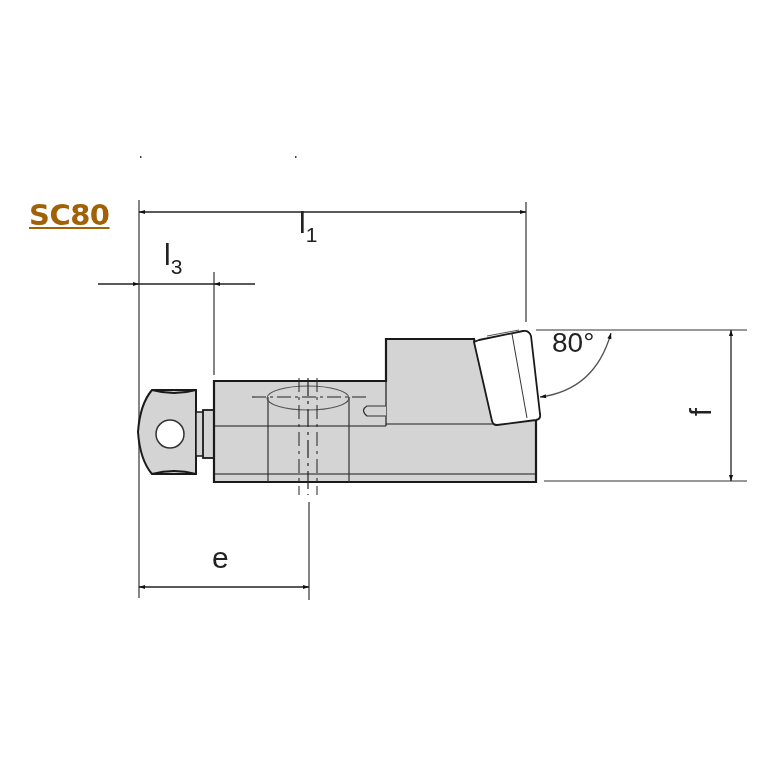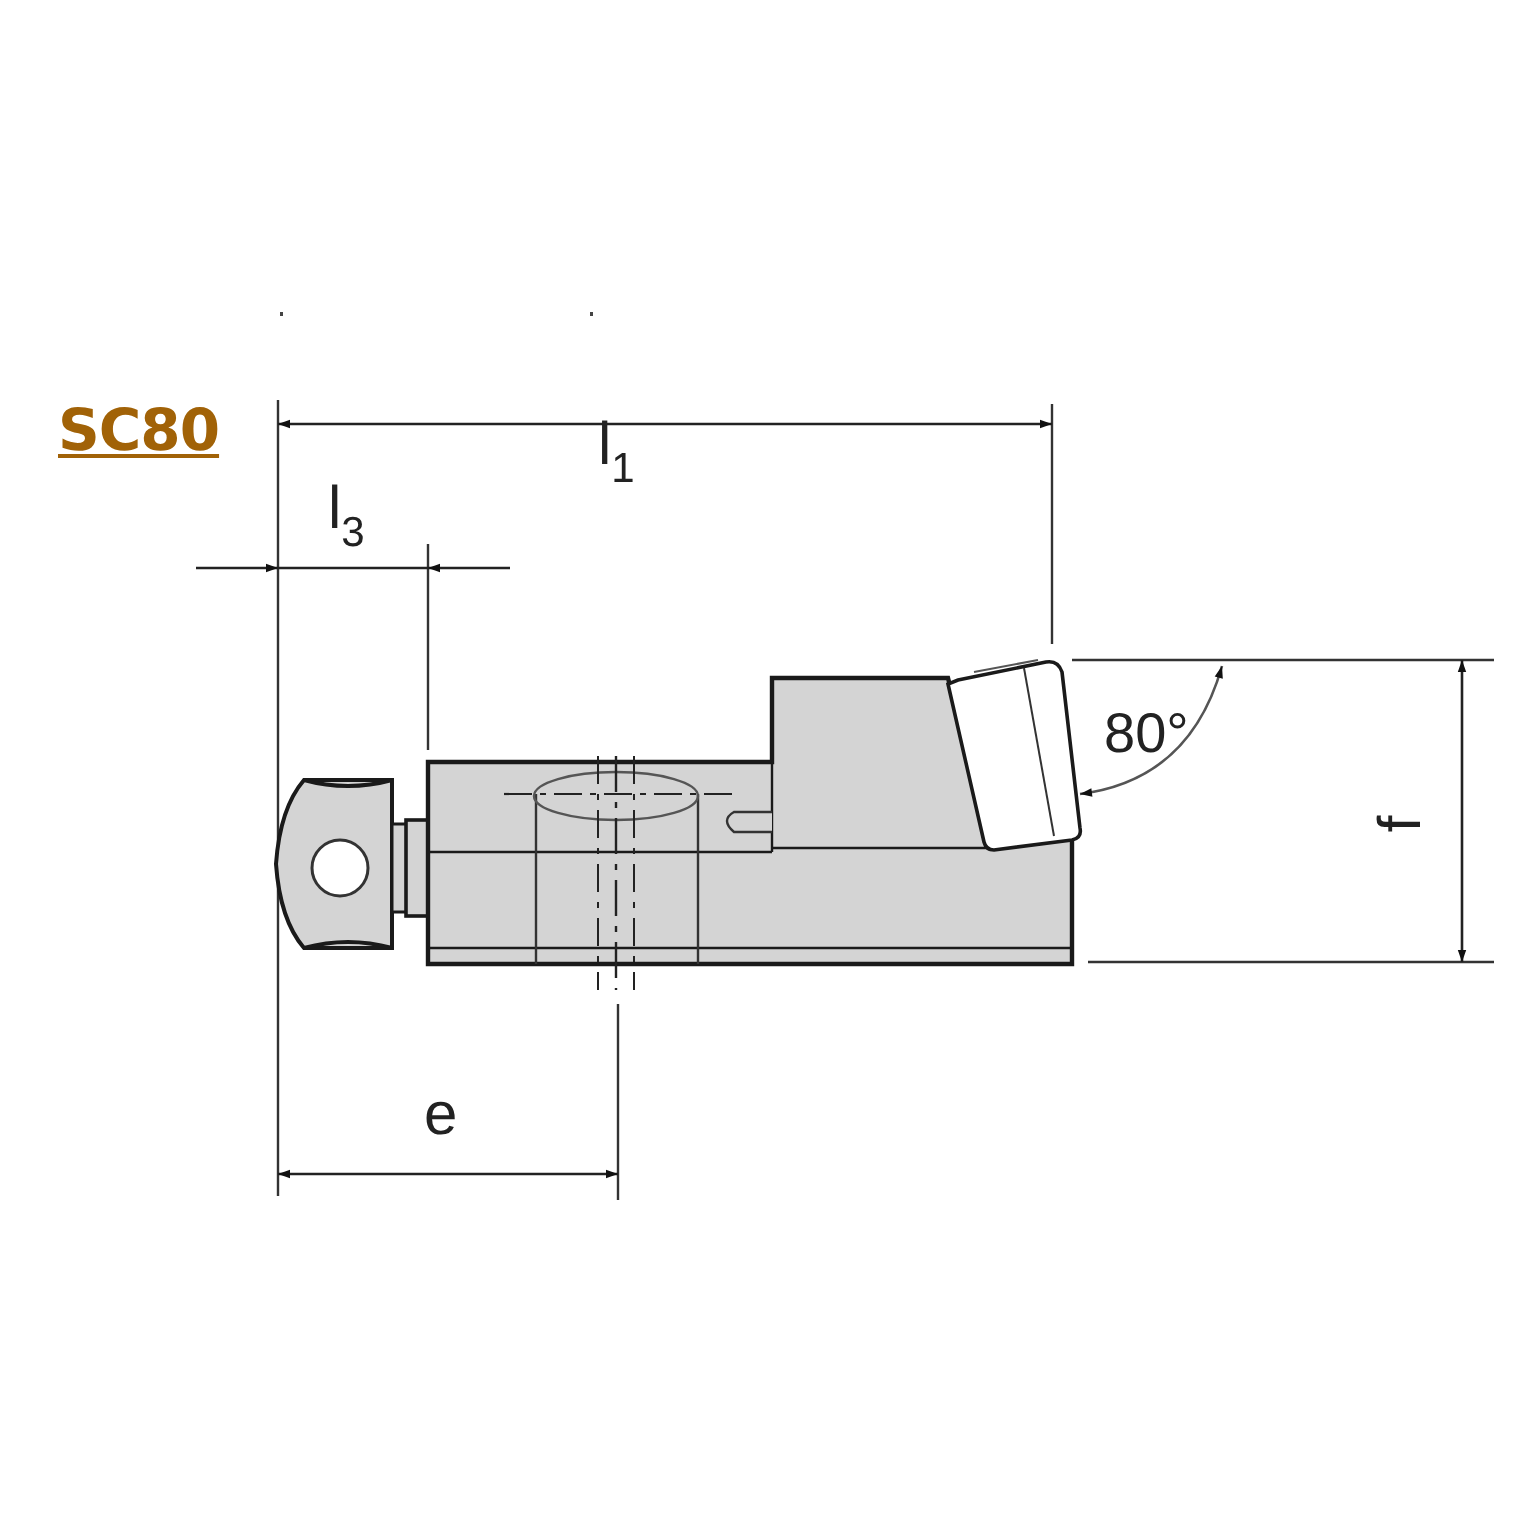--- a/index.html
+++ b/index.html
@@ -12,21 +12,21 @@
     }
     .dim-label {
       position: absolute; font-family: "Liberation Sans", sans-serif;
       color: #222; font-size: 30px; line-height: 1;
     }
     .dim-label sub { font-size: 21px; vertical-align: -9px; }
     .lbl-l1 { left: 299px; top: 160px; margin-top: 48px; }
     .lbl-l3 { left: 164px; top: 240px; text-align: center; }
     .lbl-e { left: 212px; top: 543px; }
     .lbl-f { left: 697px; top: 397px; transform: rotate(-90deg); transform-origin: center; }
-    .lbl-angle { left: 552px; top: 353px; font-size: 28px; }
+    .lbl-angle { left: 552px; top: 329px; font-size: 28px; }
   </style>
 </head>
 <body>
 
 <svg id="drawing" viewBox="0 0 767 767" xmlns="http://www.w3.org/2000/svg">
   <defs>
     <marker id="arr" viewBox="0 0 10 10" refX="10" refY="5" markerWidth="14" markerHeight="6" orient="auto-start-reverse" markerUnits="userSpaceOnUse">
       <path d="M0,1.5 L10,5 L0,8.5 z" fill="#111"></path>
     </marker>
   </defs>

